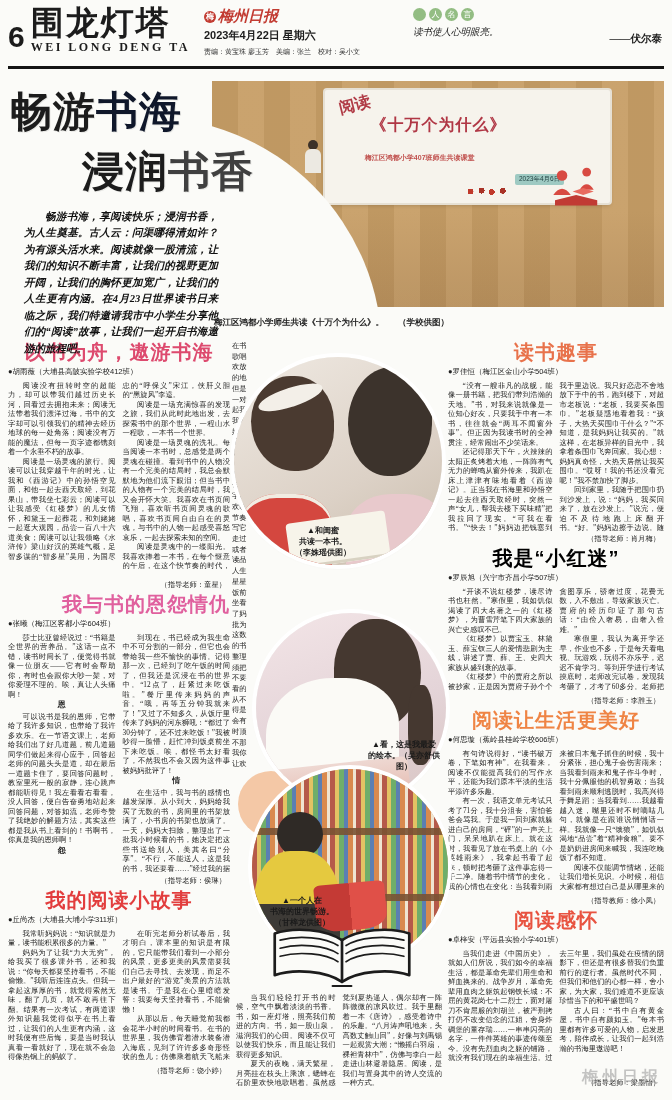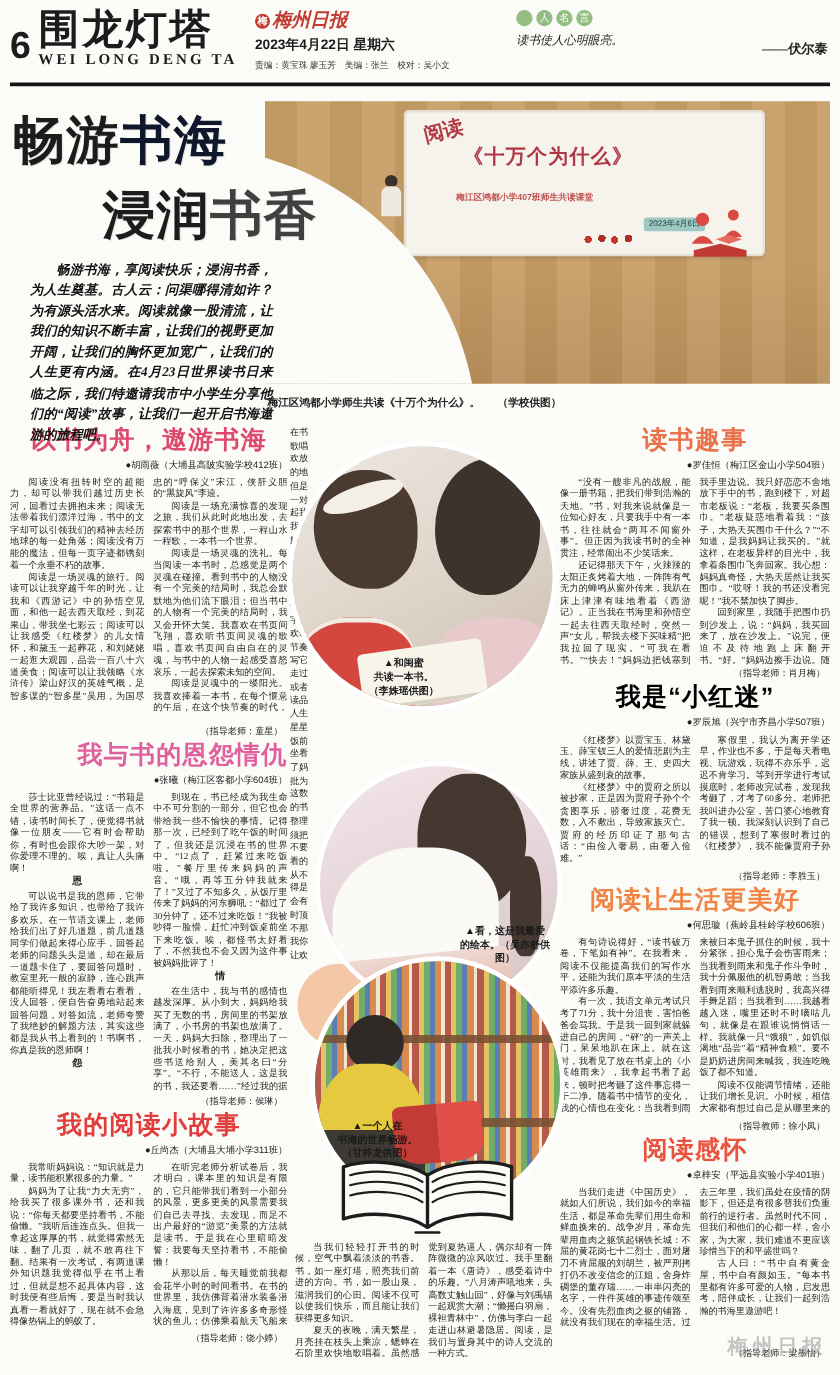--- a/index.html
+++ b/index.html
@@ -95,21 +95,21 @@
 
   
   .content{margin:2px 8px 0;display:flex;gap:6px;height:768px;}
   .col{overflow:hidden;position:relative;}
   .col-left{width:222px;}
   .col-mid{width:206px;overflow:visible;}
   .col-right{flex:1;}
 
   .art-title{margin:2px 0 0;text-align:center;font-family:"Liberation Sans",sans-serif;font-weight:bold;
              font-size:20px;letter-spacing:1px;line-height:1.15;}
-  .byline{text-align:right;font-family:"Liberation Sans",sans-serif;font-size:7.5px;color:#222;margin:3px 0 4px;}
+  .byline{text-align:left;font-family:"Liberation Sans",sans-serif;font-size:7.5px;color:#222;margin:3px 0 4px;}
   .art-body{column-count:2;column-gap:7px;font-size:7.3px;line-height:1.3;text-align:justify;overflow:hidden;}
   .art-body p{margin:0;text-indent:2em;}
   .art-body p.sec-char{text-indent:0;text-align:center;font-weight:bold;font-size:8px;margin:1px 0;}
   .credit{text-align:right;font-size:7.3px;padding:1px 4px 0 0;}
   .art{margin-bottom:3px;}
 
   
   .frag{position:absolute;left:-4px;top:2px;width:30px;height:636px;overflow:hidden;font-size:7.3px;
         line-height:1.47;white-space:pre-line;color:#222;text-align:justify;}
   .accent{position:absolute;border-radius:50%;z-index:1;}
@@ -249,21 +249,21 @@
             <p class="sec-char">情</p>
             <p>在生活中，我与书的感情也越发深厚。从小到大，妈妈给我买了无数的书，房间里的书架放满了，小书房的书架也放满了。一天，妈妈大扫除，整理出了一批我小时候看的书，她决定把这些书送给别人，美其名曰“分享”。“不行，不能送人，这是我的书，我还要看……”经过我的据理力争，好不容易从妈妈手上夺回了我的朋友们，我把它们藏好，要它们陪伴在我身边。</p>
           </div>
         <div class="credit">（指导老师：侯琳）</div>
       </div>
       <div class="art">
         <h2 class="art-title" style="color: rgb(226, 61, 61);">我的阅读小故事</h2>
         <div class="byline">●丘尚杰（大埔县大埔小学311班）</div>
         <div class="art-body" style="height:136px">
             <p>我常听妈妈说：“知识就是力量，读书能积累很多的力量。”</p>
-            <p>妈妈为了让我“力大无穷”，给我买了很多课外书，还和我说：“你每天都要坚持看书，不能偷懒。”我听后连连点头。但我一拿起这厚厚的书，就觉得索然无味，翻了几页，就不敢再往下翻。结果有一次考试，有两道课外知识题我觉得似乎在书上看过，但就是想不起具体内容，这时我便有些后悔，要是当时我认真看一看就好了，现在就不会急得像热锅上的蚂蚁了。</p>
+            <p>妈妈为了让我“力大无穷”，给我买了很多课外书，还和我说：“你每天都要坚持看书，不能偷懒。”我听后连连点头。但我一拿起这厚厚的书，就觉得索然无味，翻了几页，就不敢再往下翻。结果有一次考试，有两道课外知识题我觉得似乎在书上看过，让我们的人生更有内涵，这时我便有些后悔，要是当时我认真看一看就好了，现在就不会急得像热锅上的蚂蚁了。</p>
             <p>在听完老师分析试卷后，我才明白，课本里的知识是有限的，它只能带我们看到一小部分的风景，更多更美的风景需要我们自己去寻找、去发现，而足不出户最好的“游览”美景的方法就是读书。于是我在心里暗暗发誓：我要每天坚持看书，不能偷懒！</p>
             <p>从那以后，每天睡觉前我都会花半小时的时间看书。在书的世界里，我仿佛背着潜水装备潜入海底，见到了许许多多奇形怪状的鱼儿；仿佛乘着航天飞船来到太空，见识了浩瀚宇宙；仿佛化身为书中的人物，开心时手舞足蹈，伤心时号啕大哭。书的世界真是千变万化，精彩纷呈。</p>
           </div>
         <div class="credit">（指导老师：饶小婷）</div>
       </div>
     </div>
 
     <div class="col col-mid">
       <div class="frag">在书
 歌唱
@@ -376,20 +376,21 @@
             <p>“没有一艘非凡的战舰，能像一册书籍，把我们带到浩瀚的天地。”书，对我来说就像是一位知心好友，只要我手中有一本书，往往就会“两耳不闻窗外事”。但正因为我读书时的全神贯注，经常闹出不少笑话来。</p>
             <p>还记得那天下午，火辣辣的太阳正炙烤着大地，一阵阵有气无力的蝉鸣从窗外传来，我趴在床上津津有味地看着《西游记》。正当我在书海里和孙悟空一起去往西天取经时，突然一声“女儿，帮我去楼下买味精”把我拉回了现实。“可我在看书。”“快去！”妈妈边把钱塞到我手里边说。我只好恋恋不舍地放下手中的书，跑到楼下，对超市老板说：“老板，我要买条围巾。”老板疑惑地看着我：“孩子，大热天买围巾干什么？”“不知道，是我妈妈让我买的。”就这样，在老板异样的目光中，我拿着条围巾飞奔回家。我心想：妈妈真奇怪，大热天居然让我买围巾。“哎呀！我的书还没看完呢！”我不禁加快了脚步。</p>
             <p>回到家里，我随手把围巾扔到沙发上，说：“妈妈，我买回来了，放在沙发上。”说完，便迫不及待地跑上床翻开书。“好。”妈妈边擦手边说。随后她走出厨房，看到放在沙发上的围巾，顿时愣住了。过了一会儿，妈妈捧腹大笑。“怎么了？”妈妈见我一脸疑惑，又笑得前仰后合，好不容易才止住笑对我说：“女儿啊，我让你买味精，你用围巾炒菜吗？真是个小书呆子！”妈妈点了点我的脑门，我也不好意思地笑了起来。</p>
           </div>
         <div class="credit">（指导老师：肖月梅）</div>
       </div>
       <div class="art">
         <h2 class="art-title" style="color: #000000;">我是“小红迷”</h2>
         <div class="byline">●罗辰旭（兴宁市齐昌小学507班）</div>
         <div class="art-body" style="height:108px">
+            <p>“开谈不说红楼梦，读尽诗书也枉然。”寒假里，我如饥似渴读了四大名著之一的《红楼梦》，为曹雪芹笔下四大家族的兴亡史感叹不已。</p>
             <p>《红楼梦》以贾宝玉、林黛玉、薛宝钗三人的爱情悲剧为主线，讲述了贾、薛、王、史四大家族从盛到衰的故事。</p>
             <p>《红楼梦》中的贾府之所以被抄家，正是因为贾府子孙个个贪图享乐，骄奢过度，花费无数，入不敷出，导致家族灭亡。贾府的经历印证了那句古话：“由俭入奢易，由奢入俭难。”</p>
             <p>寒假里，我认为离开学还早，作业也不多，于是每天看电视、玩游戏，玩得不亦乐乎，迟迟不肯学习。等到开学进行考试摸底时，老师改完试卷，发现我考砸了，才考了60多分。老师把我叫进办公室，苦口婆心地教育了我一顿。我深刻认识到了自己的错误，想到了寒假时看过的《红楼梦》，我不能像贾府子孙一样游手好闲，应当勤学习，学本事，在社会上才有立足之地。</p>
           </div>
         <div class="credit">（指导老师：李胜玉）</div>
       </div>
       <div class="art">
         <h2 class="art-title" style="color: rgb(239, 132, 68);">阅读让生活更美好</h2>
         <div class="byline">●何思璇（蕉岭县桂岭学校606班）</div>
         <div class="art-body" style="height:146px">

